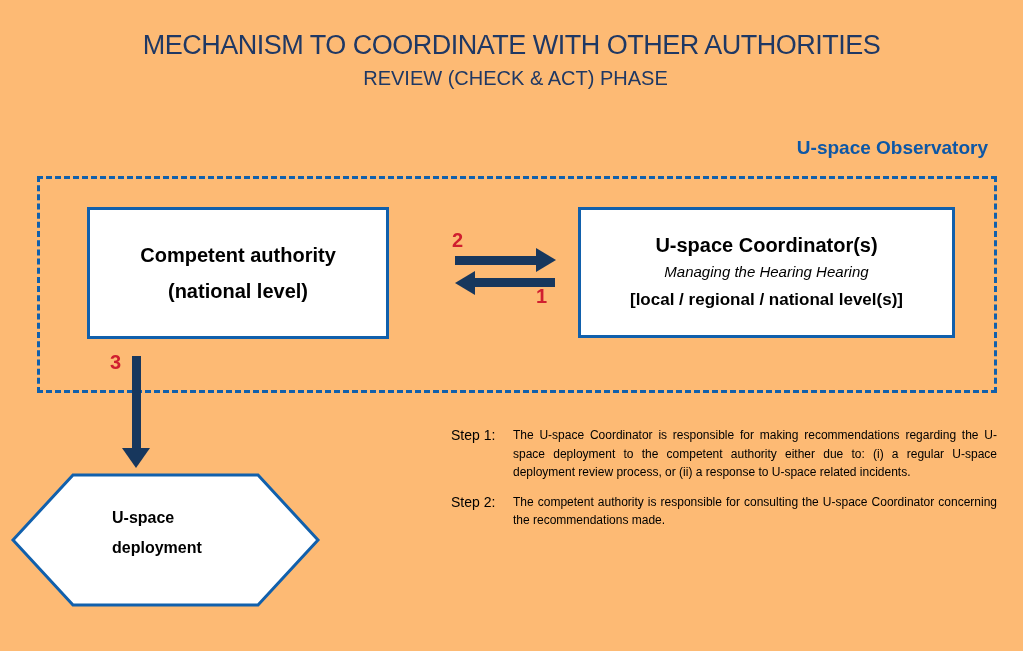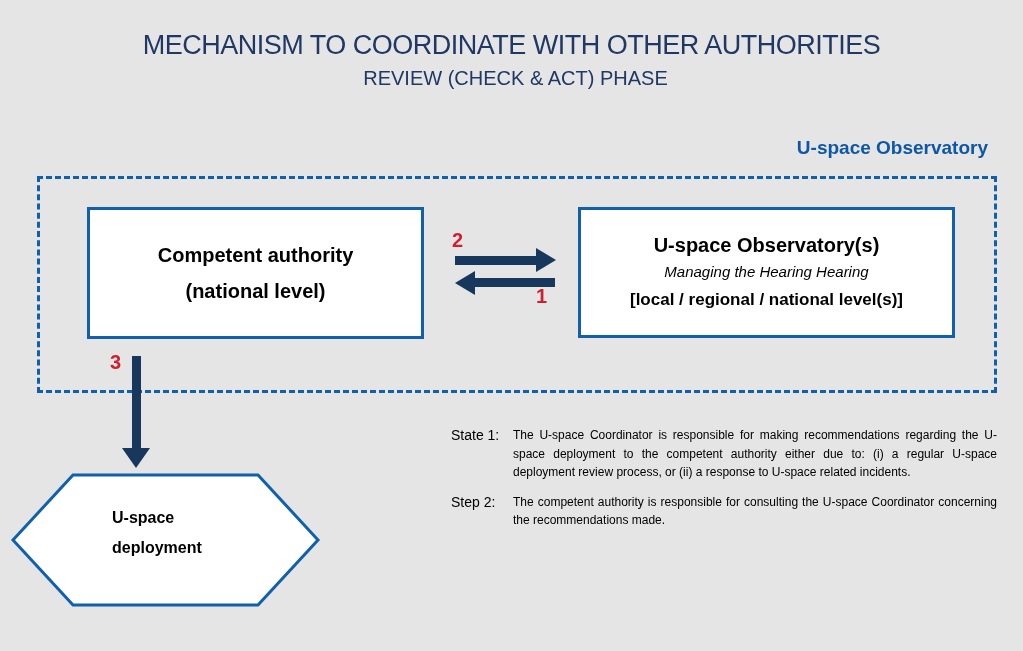--- a/index.html
+++ b/index.html
@@ -3,21 +3,21 @@
 <meta charset="utf-8">
 <style>
   * { margin: 0; padding: 0; box-sizing: border-box; }
   html, body { background: #ffffff; }
   body { font-family: "Liberation Sans", sans-serif; }
 
   .canvas {
     position: relative;
     width: 1023px;
     height: 651px;
-    background: #e5e5e5;
+    background: #fdba74;
     overflow: hidden;
   }
 
   
   .title-block {
     position: absolute;
     top: 29px;
     left: 0;
     width: 100%;
     text-align: center;
@@ -56,21 +56,21 @@
     display: flex;
     flex-direction: column;
     align-items: center;
     justify-content: center;
     text-align: center;
     color: #000000;
   }
   .competent-box {
     left: 87px;
     top: 207px;
-    width: 337px;
+    width: 302px;
     height: 132px;
   }
   .competent-box .box-line {
     font-size: 20px;
     font-weight: 700;
     line-height: 36px;
   }
   .coordinator-box {
     left: 578px;
     top: 207px;
@@ -177,21 +177,21 @@
   <div class="observatory-label">U-space Observatory</div>
 
   <div class="dashed-box"></div>
 
   <div class="node-box competent-box">
     <div class="box-line">Competent authority</div>
     <div class="box-line">(national level)</div>
   </div>
 
   <div class="node-box coordinator-box">
-    <div class="coordinator-title">U-space Observatory(s)</div>
+    <div class="coordinator-title">U-space Coordinator(s)</div>
     <div class="coordinator-subtitle">Managing the Hearing Hearing</div>
     <div class="coordinator-levels">[local / regional / national level(s)]</div>
   </div>
 
   <div class="arrow-shaft-h" style="left:455px; top:256px; width:81px;"></div>
   <div class="arrow-head head-right" style="left:536px; top:248px;"></div>
   <div class="arrow-number" style="left:452px; top:229px;">2</div>
 
   <div class="arrow-head head-left" style="left:455px; top:271px;"></div>
   <div class="arrow-shaft-h" style="left:475px; top:278px; width:80px;"></div>
@@ -206,21 +206,21 @@
       <polygon points="3,69 63,4 248,4 308,69 248,134 63,134" fill="#ffffff" stroke="#1160AC" stroke-width="3" stroke-linejoin="miter"></polygon>
     </svg>
   </div>
   <div class="hexagon-text">
     <div>U-space</div>
     <div>deployment</div>
   </div>
 
   <div class="steps-block">
     <div class="step-row">
-      <div class="step-label">State 1:</div>
+      <div class="step-label">Step 1:</div>
       <div class="step-text">The U-space Coordinator is responsible for making recommendations regarding the U-space deployment to the competent authority either due to: (i) a regular U-space deployment review process, or (ii) a response to U-space related incidents.</div>
     </div>
     <div class="step-row">
       <div class="step-label">Step 2:</div>
       <div class="step-text">The competent authority is responsible for consulting the U-space Coordinator concerning the recommendations made.</div>
     </div>
   </div>
 
 </div>
 

